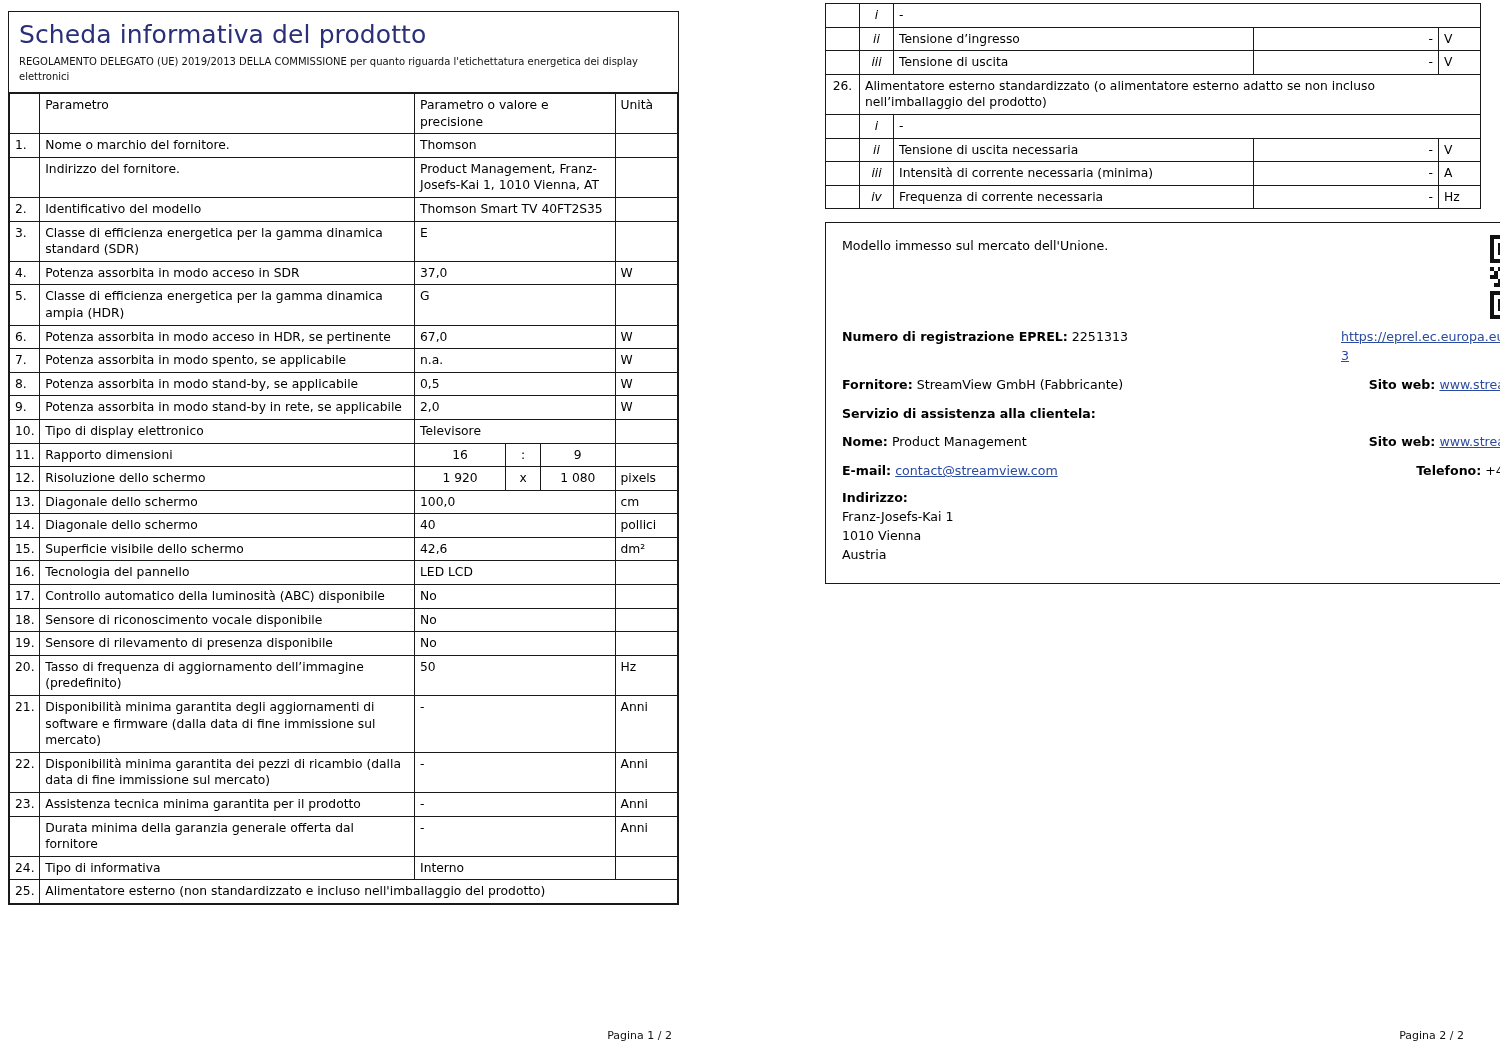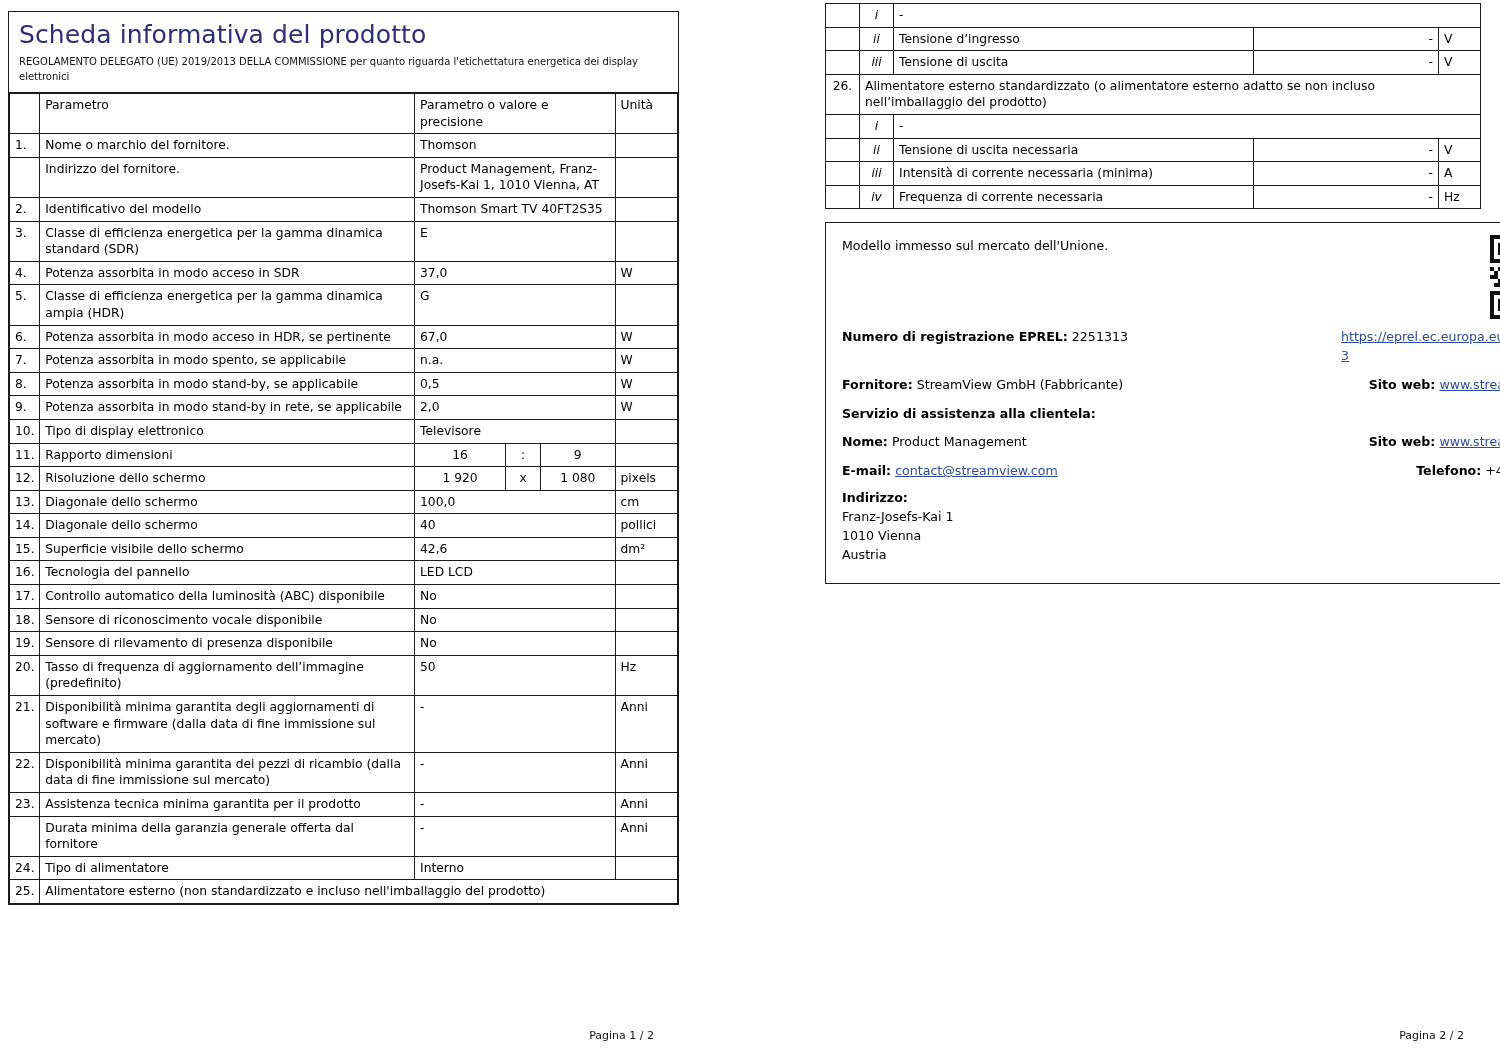--- a/index.html
+++ b/index.html
@@ -90,21 +90,21 @@
     padding: 3px 5px;
     font-size: 12.3px;
   }
 
   .footer-page {
     position: absolute;
     bottom: 8px;
     font-size: 11px;
     color: #111;
   }
-  .footer-left { right: 96px; }
+  .footer-left { right: 78px; }
   .footer-right { right: 36px; }
 
   
   .right-top-table {
     position: absolute;
     left: 75px;
     top: 3px;
     width: 655px;
     border-collapse: collapse;
     table-layout: fixed;
@@ -356,21 +356,21 @@
           <td>Anni</td>
         </tr>
         <tr>
           <td class="val-center"></td>
           <td>Durata minima della garanzia generale offerta dal fornitore</td>
           <td class="val-right">-</td>
           <td>Anni</td>
         </tr>
         <tr>
           <td class="val-center">24.</td>
-          <td>Tipo di alimentatore</td>
+          <td>Tipo di informativa</td>
           <td>Interno</td>
           <td></td>
         </tr>
         <tr>
           <td class="val-center">25.</td>
           <td colspan="3">Alimentatore esterno (non standardizzato e incluso nell'imballaggio del prodotto)</td>
         </tr>
       </tbody>
     </table>
   </div>

